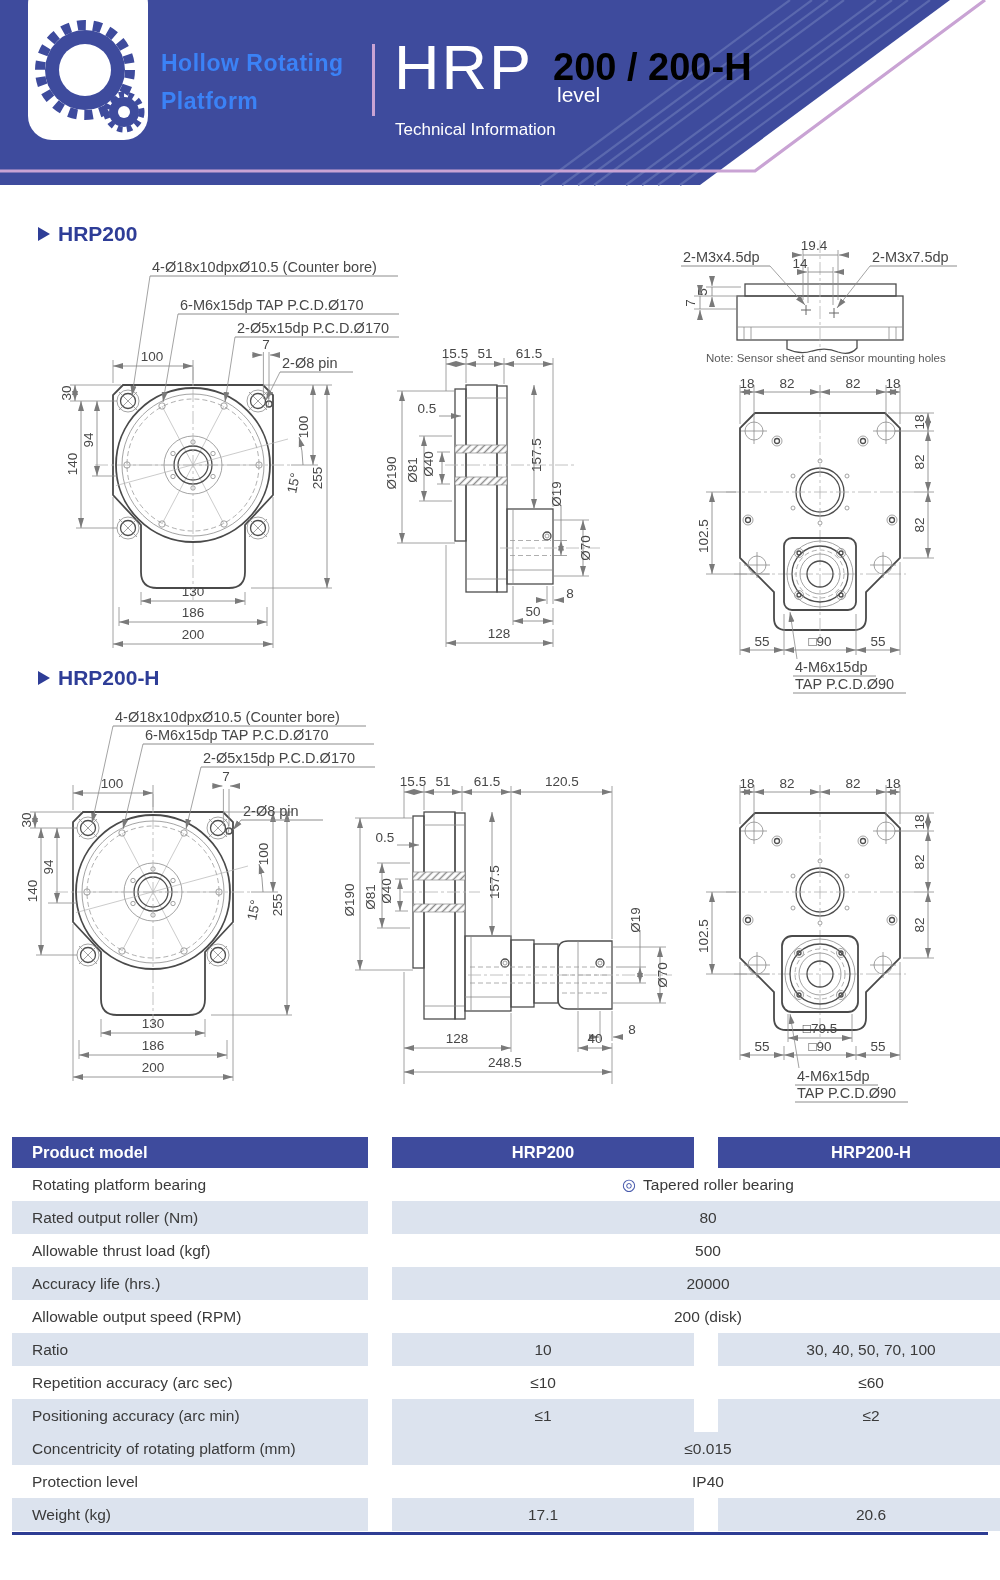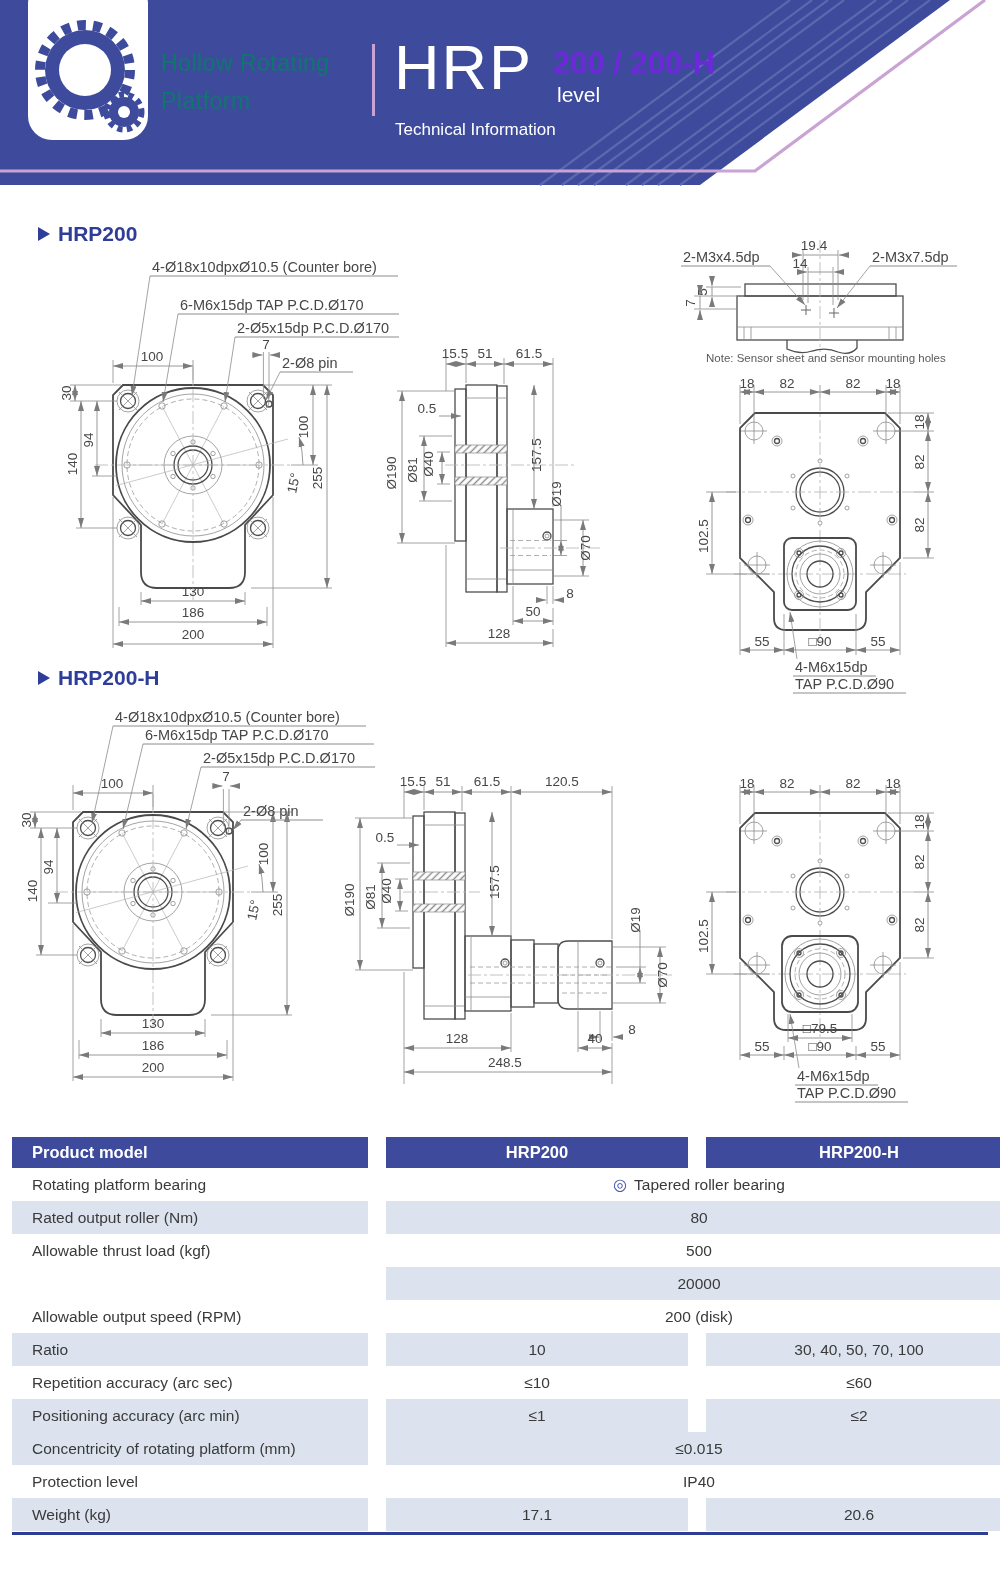--- a/index.html
+++ b/index.html
@@ -1,25 +1,25 @@
 <!DOCTYPE html>
 <html><head>
 <meta charset="utf-8">
 <style>
   html,body{margin:0;padding:0;background:#fff;}
   body{width:1000px;height:1580px;position:relative;font-family:"Liberation Sans",sans-serif;}
   .abs{position:absolute;}
   
   #banner-svg{left:0;top:0;}
-  .brand{color:#0f766e;font-weight:normal;font-size:23px;letter-spacing:.5px;}
+  .brand{color:#3b82f6;font-weight:bold;font-size:23px;letter-spacing:.5px;}
   #brand1{left:161px;top:50px;}
   #brand2{left:161px;top:88px;}
   #divider{left:372px;top:44px;width:3px;height:72px;background:#c9a3d4;}
   #hrp{left:394px;top:36px;color:#fff;font-weight:normal;font-size:63px;letter-spacing:2px;line-height:1;}
-  #variant{left:553px;top:48px;color:#6d28d9;font-weight:bold;font-size:31px;line-height:1;}
+  #variant{left:553px;top:48px;color:#000000;font-weight:bold;font-size:38px;line-height:1;}
   #series{left:557px;top:84px;color:#fff;font-size:21px;line-height:1;}
   #tagline{left:395px;top:120px;color:#fff;font-size:17px;}
   
   .sec{display:flex;align-items:center;gap:8px;color:#2e3d97;font-weight:bold;font-size:21px;}
   .tri{width:0;height:0;border-left:12px solid #2e3d97;border-top:7px solid transparent;border-bottom:7px solid transparent;}
   #sec1{left:38px;top:222px;} #sec2{left:38px;top:666px;}
   
   #draw{left:0;top:0;}
   .o{stroke:#4d4d4d;stroke-width:1.3;fill:none}
   .o2{stroke:#4a4a4a;stroke-width:1.8;fill:none}
@@ -28,21 +28,21 @@
   .d{stroke:#8c8c8c;stroke-width:.9;fill:none}
   .cl{stroke:#b2b2b2;stroke-width:.8;fill:none;stroke-dasharray:13 3 3 3}
   .dsh{stroke:#9a9a9a;stroke-width:.8;fill:none;stroke-dasharray:5 3}
   .un{stroke:#8c8c8c;stroke-width:1}
   text{fill:#474747;font-family:"Liberation Sans",sans-serif;}
   .st{font-size:13.5px;text-anchor:middle}
   .ls{font-size:14.5px;text-anchor:start}
   .nt{font-size:11.5px;text-anchor:start;fill:#5a5a5a}
   
   #spec{left:12px;top:1137px;width:976px;color:#3a3a3a;font-size:15.5px;border-bottom:3px solid #2e3d94;padding-bottom:1px;}
-  .srow{display:grid;grid-template-columns:356px 302px 306px;column-gap:18px;height:33px;}
+  .srow{display:grid;grid-template-columns:356px 302px 306px;column-gap:24px;height:33px;}
   .srow.head{height:31px;font-size:16.5px;font-weight:bold;color:#fff;}
   .cell{display:flex;align-items:center;}
   .lblc{padding-left:20px;}
   .valc{justify-content:center;text-align:center;}
   .span2{grid-column:2/4;}
   .head .cell{background:#3e4b9d;}
   .alt .cell{background:#dce3ee;}
   .ic{color:#4a5cad;margin-right:7px;font-size:16px;}
 </style>
 </head>
@@ -826,20 +826,21 @@
   </div>
   <div class="srow alt">
     <div class="cell lblc">Rated output roller (Nm)</div>
     <div class="cell valc span2">80</div>
   </div>
   <div class="srow">
     <div class="cell lblc">Allowable thrust load (kgf)</div>
     <div class="cell valc span2">500</div>
   </div>
   <div class="srow alt">
+    <div class="cell lblc">Accuracy life (hrs.)</div>
     <div class="cell valc span2">20000</div>
   </div>
   <div class="srow">
     <div class="cell lblc">Allowable output speed (RPM)</div>
     <div class="cell valc span2">200 (disk)</div>
   </div>
   <div class="srow alt">
     <div class="cell lblc">Ratio</div>
     <div class="cell valc">10</div>
     <div class="cell valc">30, 40, 50, 70, 100</div>

